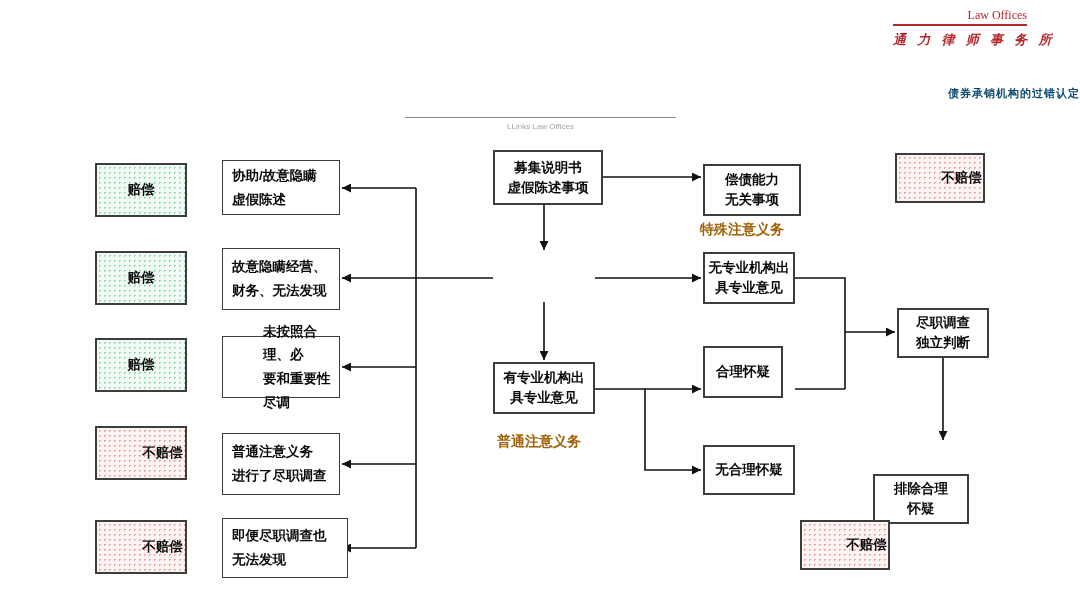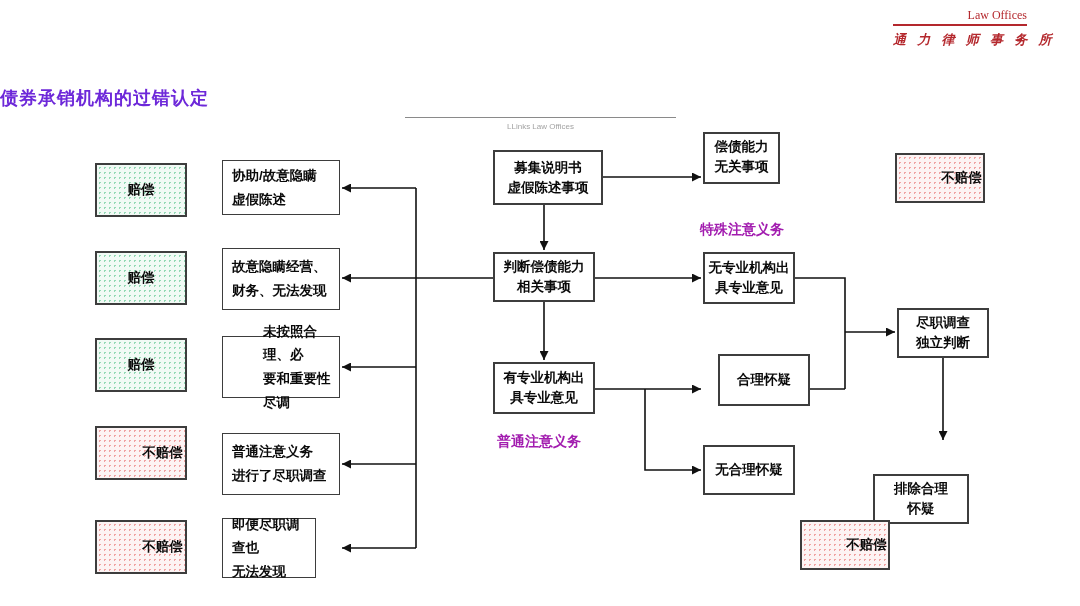--- a/index.html
+++ b/index.html
@@ -3,22 +3,22 @@
 <meta charset="utf-8">
 <style>
   html,body{margin:0;padding:0;background:#fff;}
   .canvas{
     position:relative;width:1080px;height:606px;background:#ffffff;overflow:hidden;
     font-family:"Liberation Sans",sans-serif;color:#111;
   }
   .connectors{position:absolute;left:0;top:0;width:1080px;height:606px;}
 
   .page-title{
-    position:absolute;left:0;right:0;top:86px;text-align:left;
-    font-size:18px;font-weight:bold;letter-spacing:1px;color:#6d28d9;
+    position:absolute;left:0;right:0;top:86px;text-align:right;
+    font-size:11px;font-weight:bold;letter-spacing:1px;color:#0c4a6e;
   }
   .title-rule{position:absolute;left:405px;top:117px;width:271px;height:1px;background:#8a8a8a;}
   .page-subtitle{
     position:absolute;left:405px;top:122px;width:271px;text-align:center;
     font-size:8px;color:#a3a3a3;
   }
 
   .logo{position:absolute;left:893px;top:16px;width:134px;}
   .logo-word{line-height:1;color:#b4282d;font-family:"Liberation Serif",serif;font-weight:bold;white-space:nowrap;}
   .logo-word .ll{font-size:42px;letter-spacing:-2px;}
@@ -47,21 +47,21 @@
   }
   .pink{
     background-color:#fdf4f4;
     background-image:radial-gradient(#f0a3a3 1px, rgba(0,0,0,0) 1px);
     background-size:5px 5px;
     padding-left:43px;
   }
   .cond{justify-content:flex-start;text-align:left;padding:0 4px 0 9px;line-height:1.75;}
 
   .annotation{
-    position:absolute;color:#a21caf;font-weight:bold;font-size:14px;white-space:nowrap;
+    position:absolute;color:#a16207;font-weight:bold;font-size:14px;white-space:nowrap;
   }
 </style>
 </head>
 <body>
 
 <div class="canvas">
 
   <svg class="connectors" viewBox="0 0 1080 606" xmlns="http://www.w3.org/2000/svg">
     <defs>
       <marker id="arrow" markerWidth="9" markerHeight="9" refX="9" refY="4.5" orient="auto" markerUnits="userSpaceOnUse">
@@ -104,37 +104,35 @@
   <div class="node outcome pink" style="left:95px;top:520px;width:92px;height:54px;">不赔偿</div>
 
   <div class="node cond" style="left:222px;top:160px;width:118px;height:55px;">协助/故意隐瞒
 虚假陈述</div>
   <div class="node cond" style="left:222px;top:248px;width:118px;height:62px;">故意隐瞒经营、
 财务、无法发现</div>
   <div class="node cond" style="left:222px;top:336px;width:118px;height:62px;padding-left:40px;">未按照合理、必
 要和重要性尽调</div>
   <div class="node cond" style="left:222px;top:433px;width:118px;height:62px;">普通注意义务
 进行了尽职调查</div>
-  <div class="node cond" style="left:222px;top:518px;width:94px;height:60px;">即便尽职调查也
+  <div class="node cond" style="left:222px;top:518px;width:126px;height:60px;">即便尽职调查也
 无法发现</div>
 
   <div class="node" style="left:493px;top:150px;width:110px;height:55px;border-width:2px;">募集说明书
 虚假陈述事项</div>
-  <div class="node" style="left:493px;top:252px;width:102px;height:50px;border-width:2px;">判断偿债能力
-相关事项</div>
   <div class="node" style="left:493px;top:362px;width:102px;height:52px;border-width:2px;">有专业机构出
 具专业意见</div>
   <div class="annotation" style="left:497px;top:433px;">普通注意义务</div>
 
-  <div class="node" style="left:703px;top:132px;width:77px;height:52px;border-width:2px;font-family:Liberation Mono, monospace;">偿债能力
+  <div class="node" style="left:703px;top:164px;width:98px;height:52px;border-width:2px;">偿债能力
 无关事项</div>
   <div class="annotation" style="left:700px;top:221px;">特殊注意义务</div>
   <div class="node" style="left:703px;top:252px;width:92px;height:52px;border-width:2px;">无专业机构出
 具专业意见</div>
-  <div class="node" style="left:703px;top:354px;width:92px;height:52px;border-width:2px;margin-left:15px;">合理怀疑</div>
+  <div class="node" style="left:703px;top:346px;width:80px;height:52px;border-width:2px;">合理怀疑</div>
   <div class="node" style="left:703px;top:445px;width:92px;height:50px;border-width:2px;">无合理怀疑</div>
 
   <div class="node outcome pink" style="left:895px;top:153px;width:90px;height:50px;">不赔偿</div>
   <div class="node" style="left:897px;top:308px;width:92px;height:50px;border-width:2px;">尽职调查
 独立判断</div>
   <div class="node" style="left:873px;top:442px;width:96px;height:50px;border-width:2px;margin-top:32px;">排除合理
 怀疑</div>
   <div class="node outcome pink" style="left:800px;top:520px;width:90px;height:50px;">不赔偿</div>
 
 </div>

